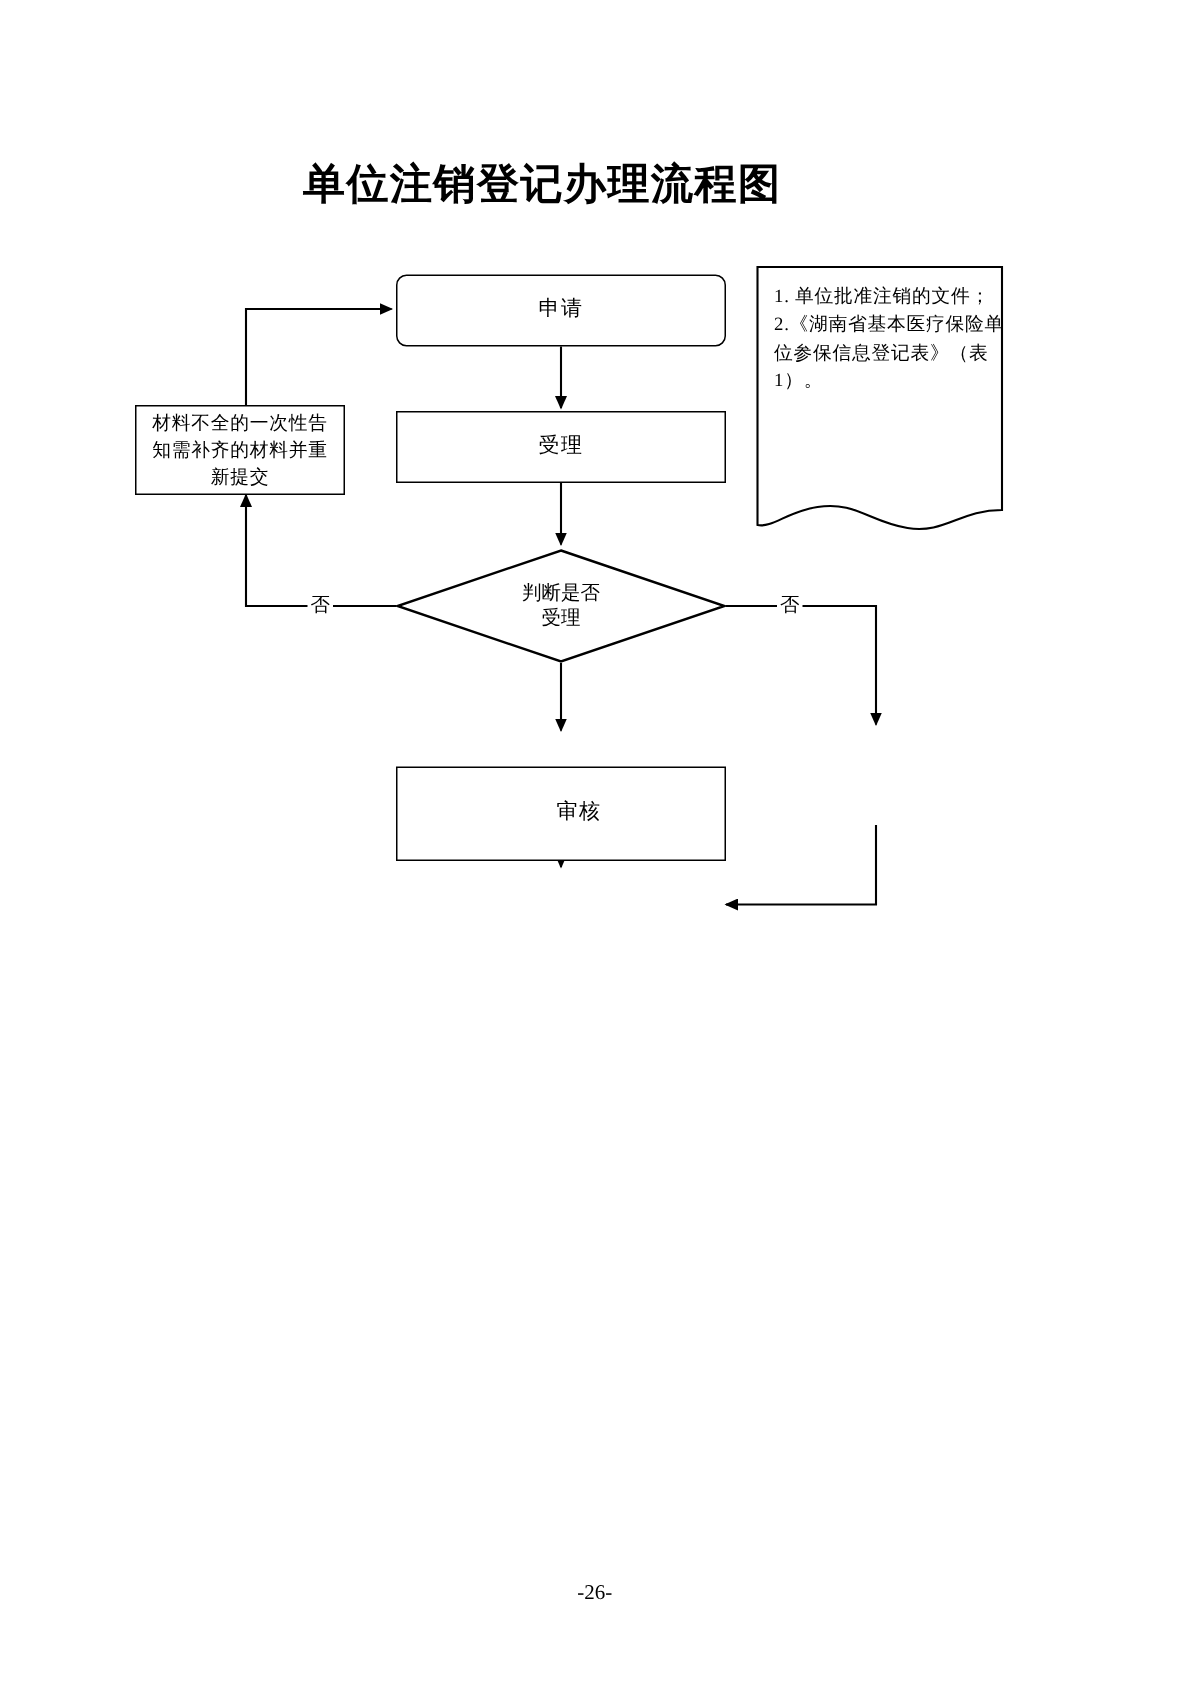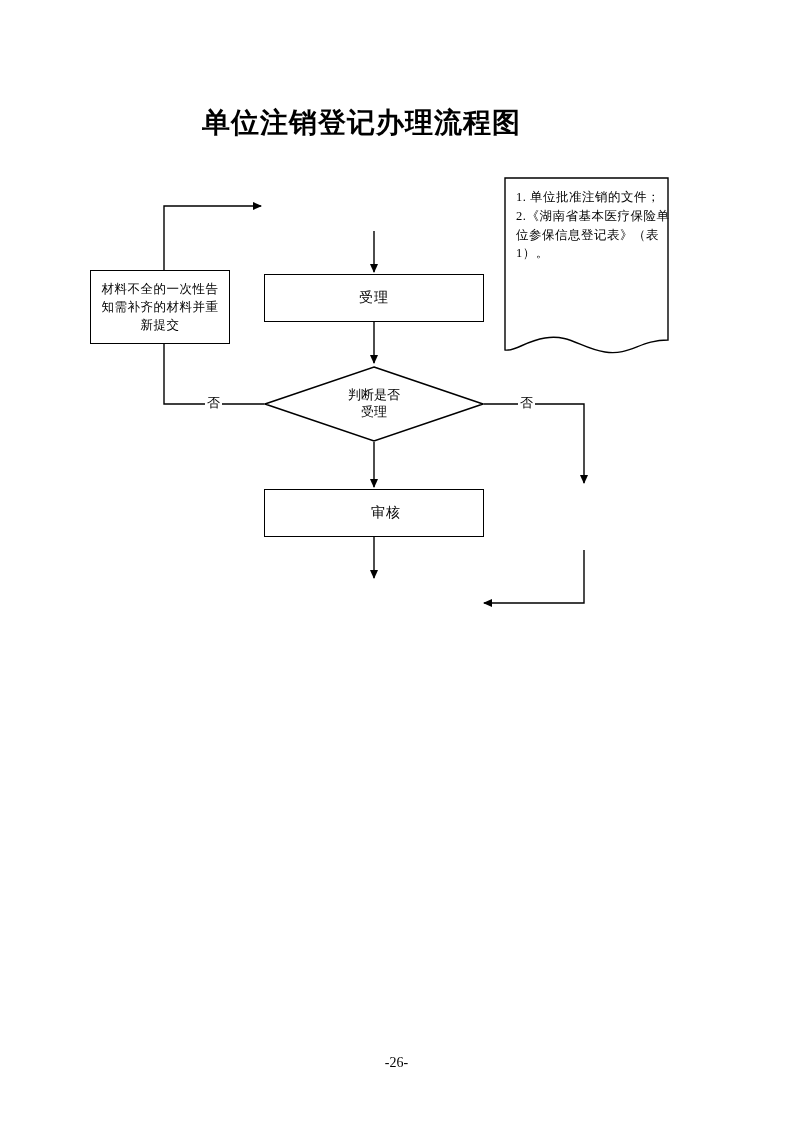--- a/index.html
+++ b/index.html
@@ -135,41 +135,44 @@
 
     <polyline points="164,270 164,206 261,206" fill="none" stroke="#000" stroke-width="1.4" marker-end="url(#arrow)"></polyline>
 
     <polyline points="484,404 584,404 584,483" fill="none" stroke="#000" stroke-width="1.4" marker-end="url(#arrow)"></polyline>
 
     <polyline points="584,550 584,603 484,603" fill="none" stroke="#000" stroke-width="1.4" marker-end="url(#arrow)"></polyline>
 
     <path d="M505,178 L668,178 L668,340 C640,340 630,356 605,352 C580,348 570,334 545,338 C525,341 515,352 505,350 Z" fill="#fff" stroke="#000" stroke-width="1.4"></path>
   </svg>
 
+  <div class="box proc" style="left:264px; top:183px; width:220px; height:48px; border-radius:7px;">
+    <span>申请</span>
+  </div>
 
   <div class="box proc" style="left:264px; top:274px; width:220px; height:48px;">
     <span>受理</span>
   </div>
 
   <div id="decision">
     <svg class="dia-shape" viewBox="0 0 220 76" preserveAspectRatio="none">
       <polygon points="110,1 219,38 110,75 1,38" fill="#fff" stroke="#000" stroke-width="1.6" vector-effect="non-scaling-stroke"></polygon>
     </svg>
     <div class="dia-text">
       <span>判断是否</span>
       <span>受理</span>
     </div>
   </div>
 
-  <div class="box proc" style="left:264px; top:489px; width:220px; height:48px;padding-left:24px;">
+  <div class="box proc" style="left:264px; top:511px; width:220px; height:63px;padding-left:24px;">
     <span>审核</span>
   </div>
 
 
-  <div class="box small" style="left:90px; top:270px; width:140px; height:74px; letter-spacing:0.5px;">
+  <div class="box small" style="left:90px; top:270px; width:140px; height:60px; letter-spacing:0.5px;">
     <span>材料不全的一次性告知需补齐的材料并重新提交</span>
   </div>
 
 
   <div class="note" style="position:absolute; left:508px; top:182px; width:158px; height:160px; white-space:pre-line; letter-spacing:0.5px;">1. 单位批准注销的文件；
 2.《湖南省基本医疗保险单位参保信息登记表》（表1）。</div>
 
   <div class="lbl" style="left:205px; top:394px;">否</div>
   <div class="lbl" style="left:518px; top:394px;">否</div>
 

